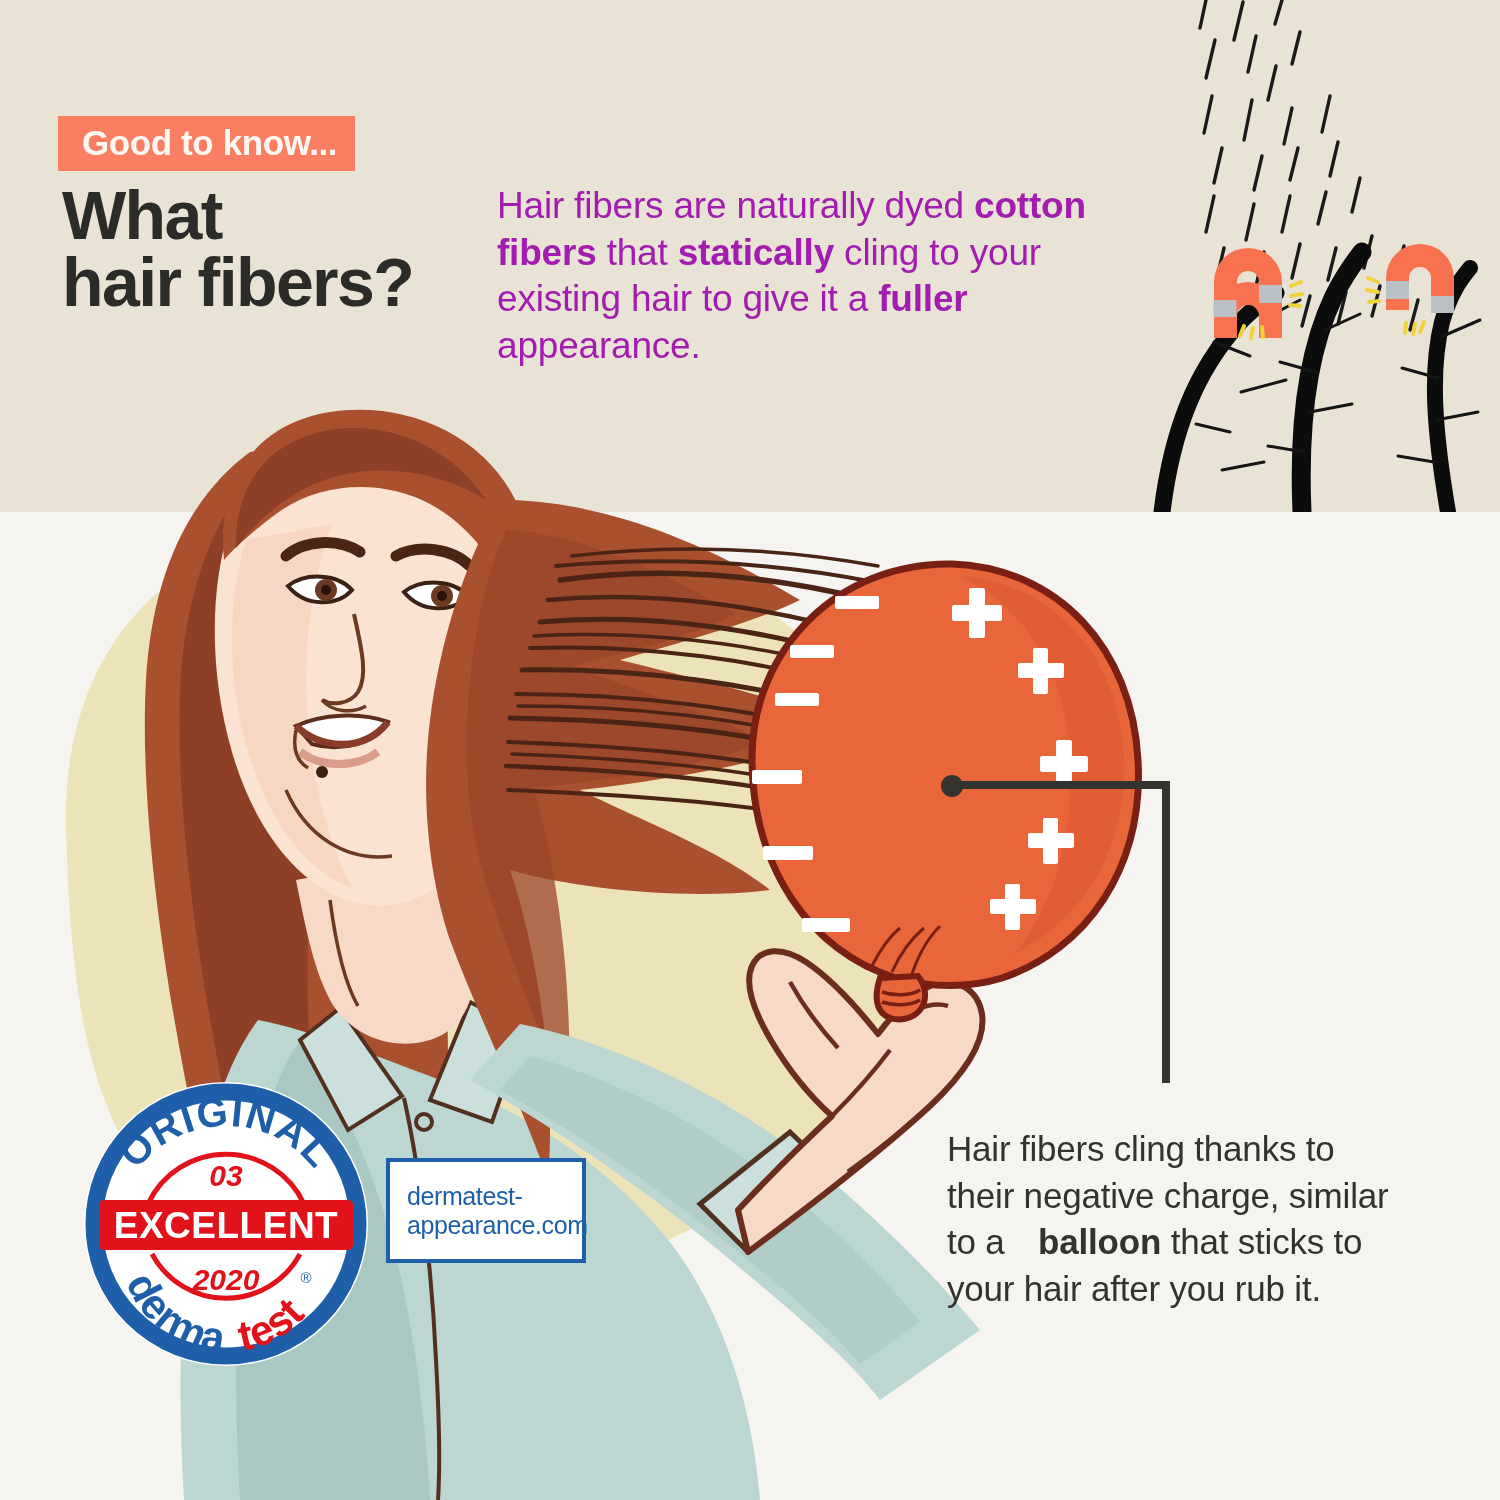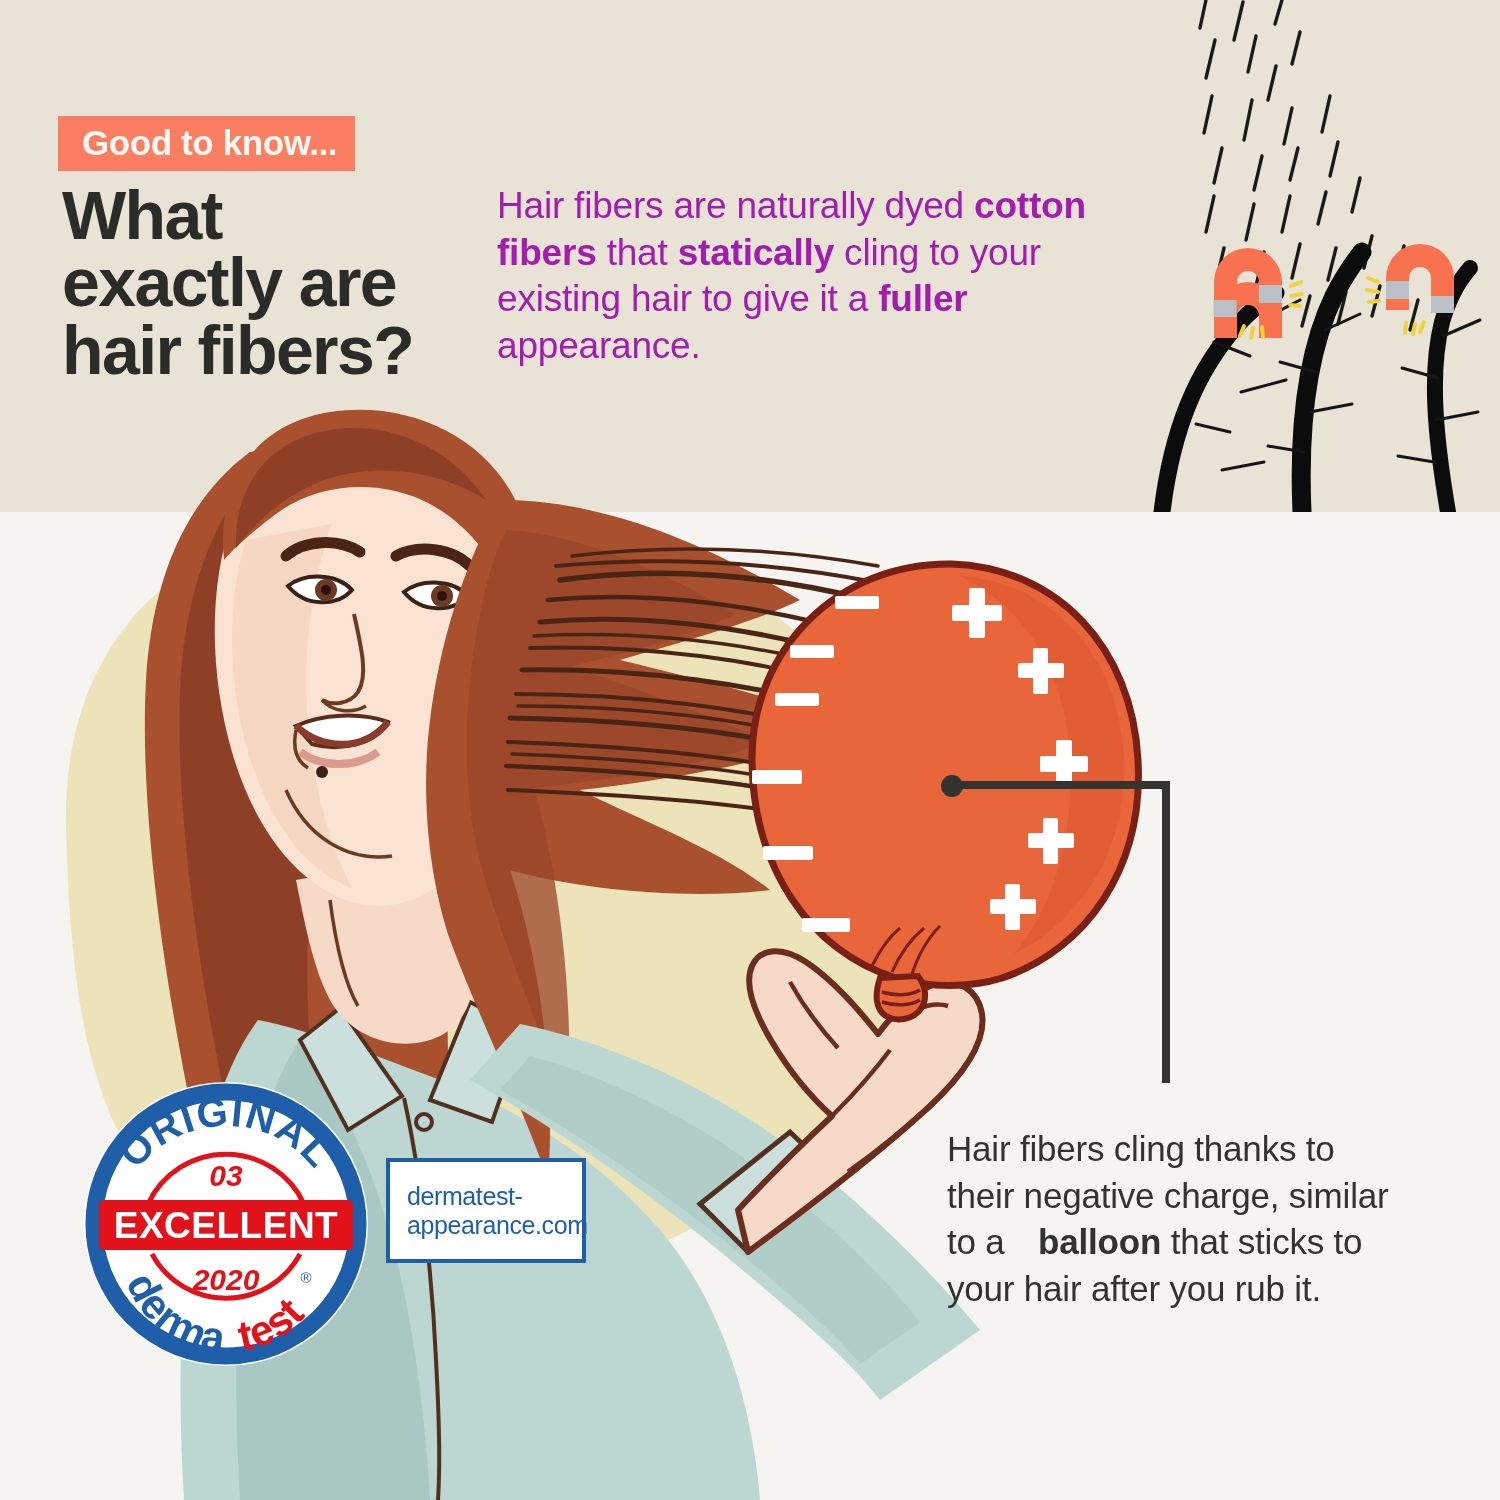--- a/index.html
+++ b/index.html
@@ -395,21 +395,20 @@
           <rect x="0" y="0" width="0" height="0"></rect>
         </g>
       </g>
     </g>
   </svg>
 
   <div class="kicker">Good to know...</div>
 
   <div class="headline">
     <div>What</div>
-    <div>exactly are</div>
     <div>hair fibers?</div>
   </div>
 
   <div class="intro"><span>Hair fibers are naturally dyed </span><b>cotton fibers</b><span> that </span><b>statically</b><span> cling to your existing hair to give it a </span><b>fuller</b><span> appearance.</span></div>
 
   <div class="leader-dot"></div>
   <div class="leader-h"></div>
   <div class="leader-v"></div>
 
   <div class="caption"><span>Hair fibers cling thanks to their negative charge, similar to a </span><b>balloon</b><span> that sticks to your hair after you rub it.</span></div>

